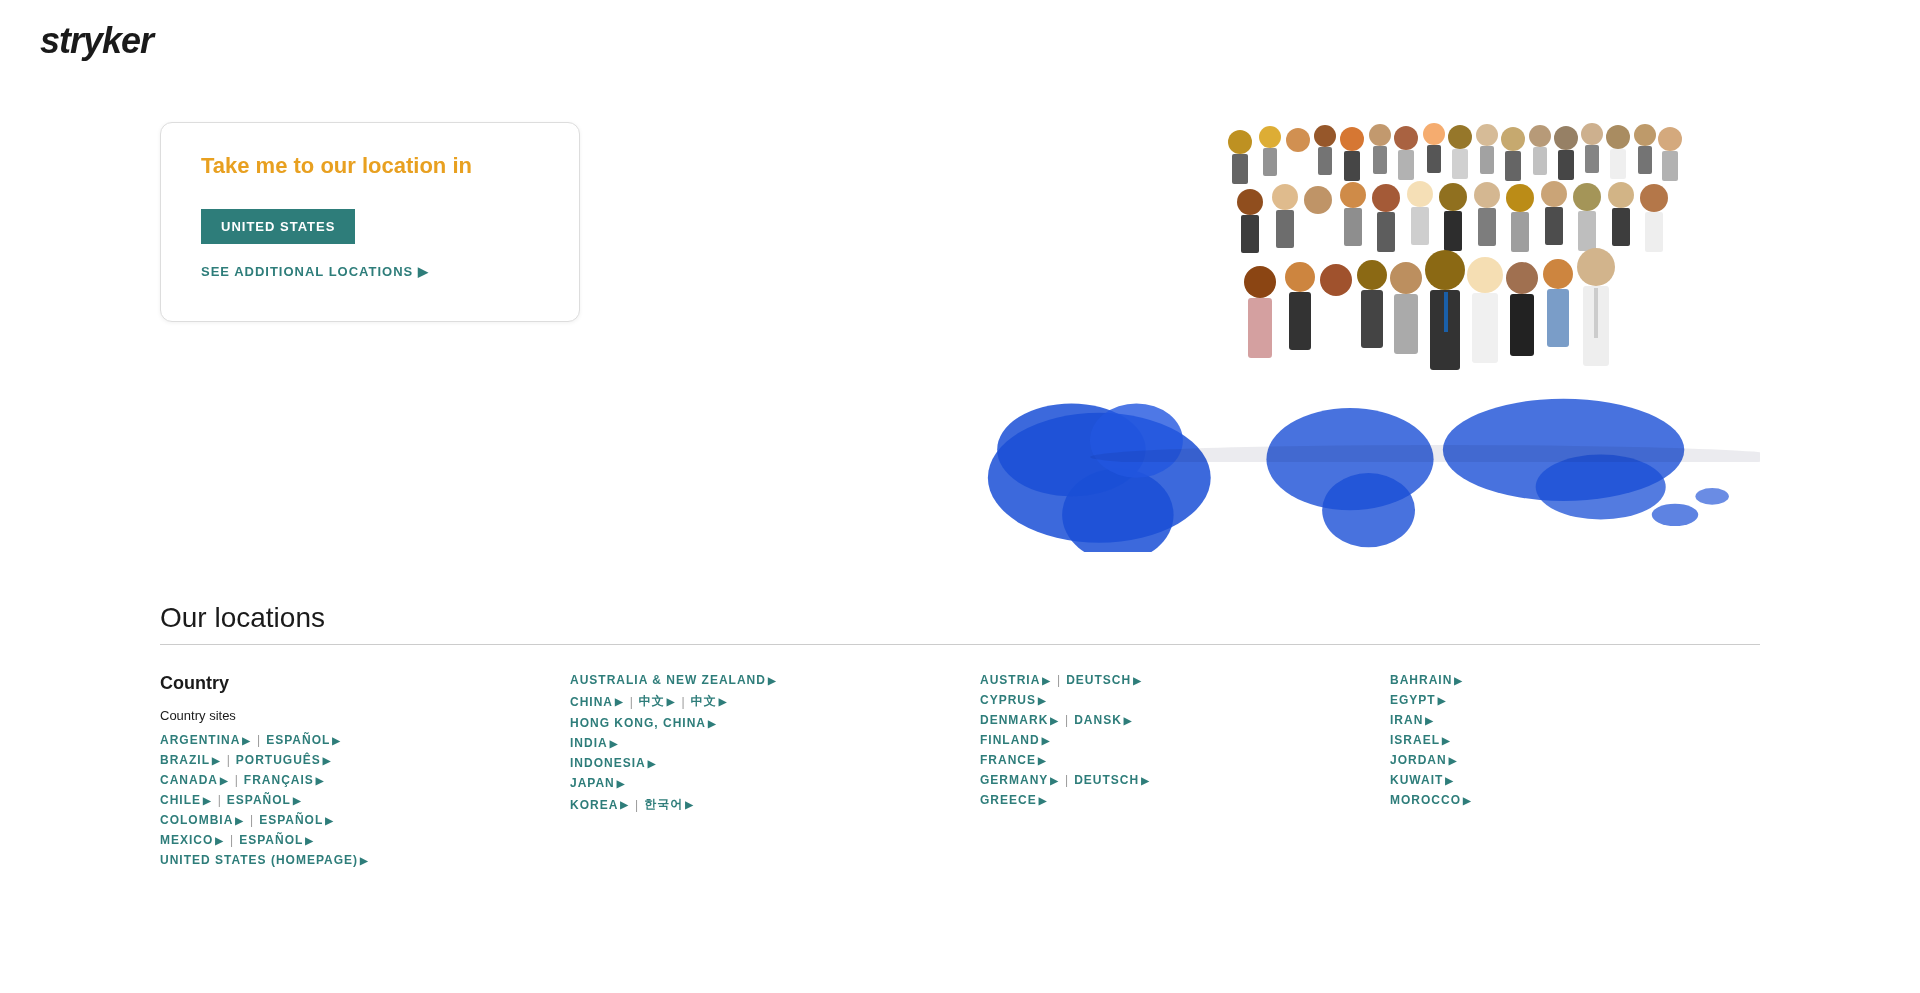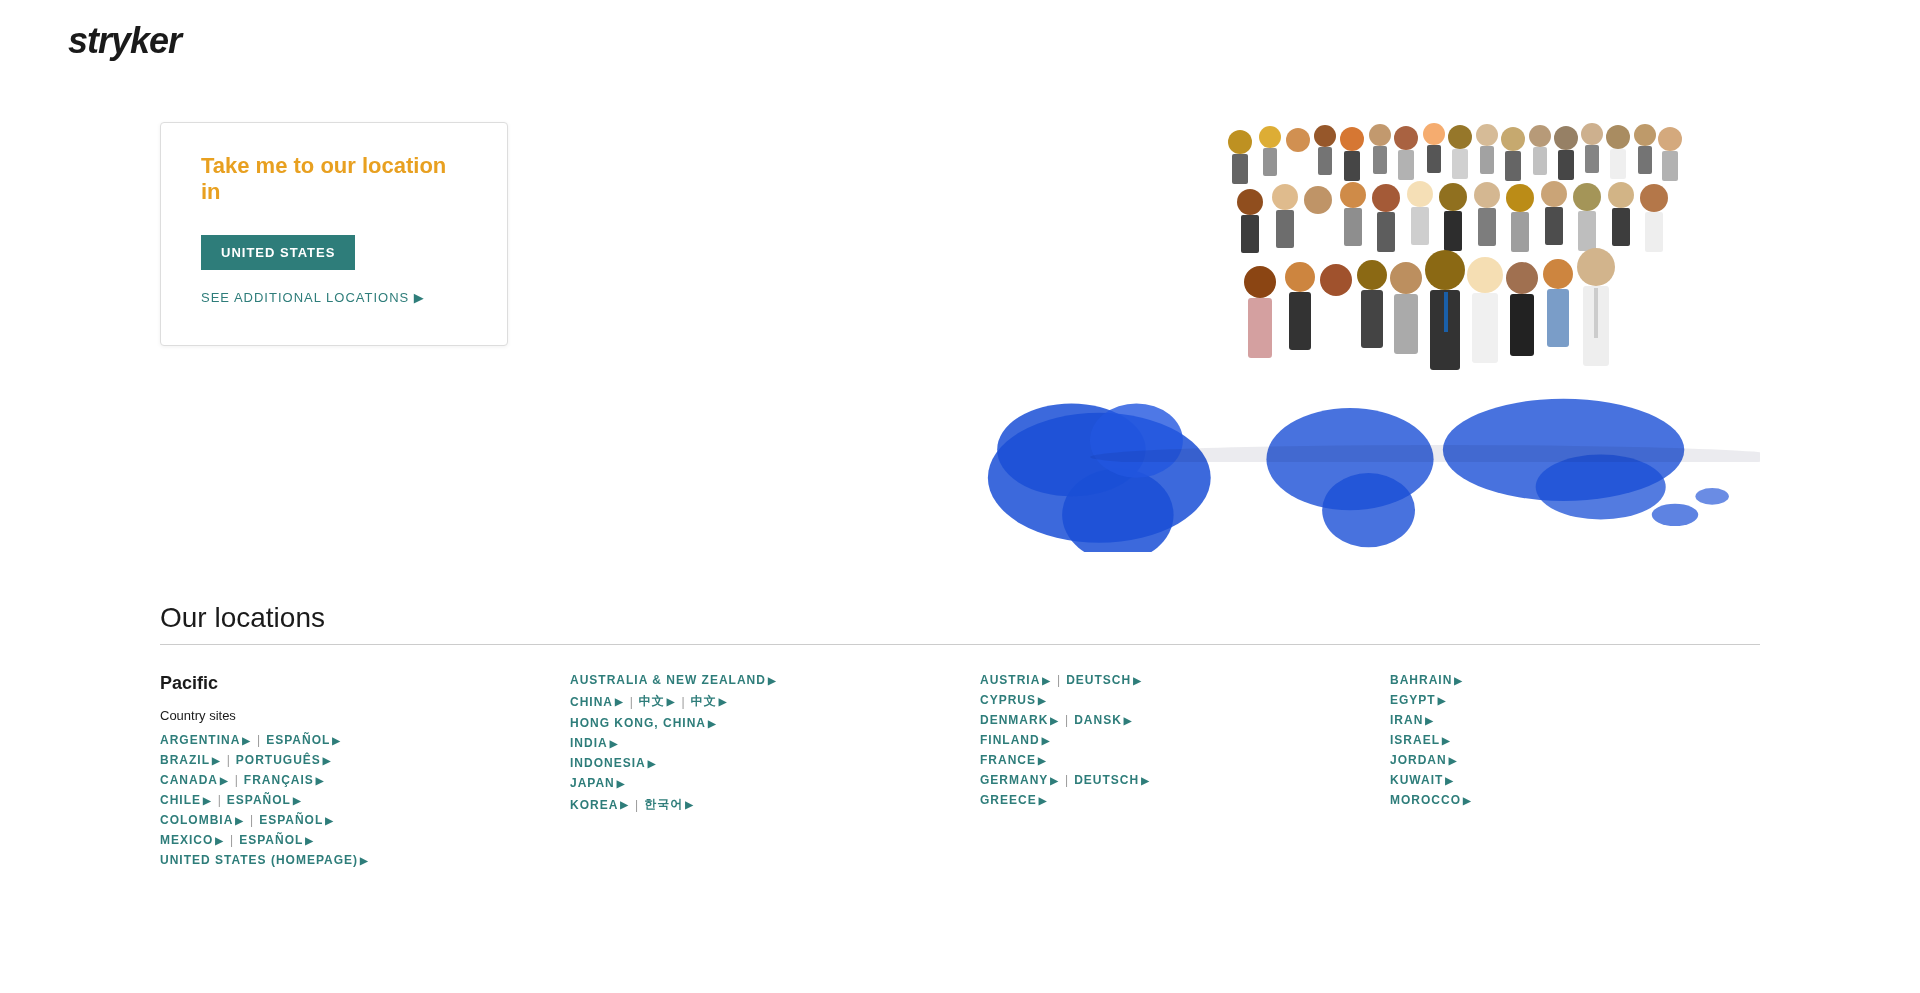--- a/index.html
+++ b/index.html
@@ -1,29 +1,29 @@
 <!DOCTYPE html>
 <html><head>
   <meta charset="utf-8">
   <style>
     * { margin: 0; padding: 0; box-sizing: border-box; }
     body { font-family: Arial, sans-serif; background: #fff; color: #222; width: 1920px; min-height: 993px; overflow-x: hidden; }
 
     
     .header { padding: 20px 40px; background: #fff; }
-    .logo { font-size: 36px; font-weight: 900; color: #1a1a1a; letter-spacing: -1px; font-style: italic; margin-left: 28px; }
+    .logo { font-size: 36px; font-weight: 900; color: #1a1a1a; letter-spacing: -1px; font-style: italic; }
 
     
     .hero { display: flex; align-items: flex-start; padding: 20px 40px 0 160px; position: relative; min-height: 480px; }
 
     
-    .location-card { background: #fff; border: 1px solid #ddd; border-radius: 4px; padding: 30px 40px 40px 40px; width: 348px; min-height: 200px; z-index: 2; margin-top: 20px; box-shadow: 0 1px 4px rgba(0,0,0,0.06); }
+    .location-card { background: #fff; border: 1px solid #ddd; border-radius: 12px; padding: 30px 40px 40px 40px; width: 420px; min-height: 200px; z-index: 2; margin-top: 20px; box-shadow: 0 1px 4px rgba(0,0,0,0.06); }
     .location-card h2 { color: #e8a020; font-size: 22px; font-weight: 700; margin-bottom: 30px; }
     .us-button { background: #2e7d7a; color: #fff; border: none; padding: 10px 20px; font-size: 13px; font-weight: 700; letter-spacing: 1px; cursor: pointer; text-transform: uppercase; display: inline-block; }
-    .see-locations { display: block; margin-top: 20px; color: #2e7d7a; font-size: 13px; font-weight: 400; letter-spacing: 1px; text-transform: uppercase; cursor: pointer; text-decoration: none; }
+    .see-locations { display: block; margin-top: 20px; color: #2e7d7a; font-size: 13px; font-weight: 700; letter-spacing: 1px; text-transform: uppercase; cursor: pointer; text-decoration: none; }
     .see-locations::after { content: ' ▶'; }
 
     
     .hero-image { position: absolute; right: 0; top: 0; width: 1100px; height: 480px; overflow: hidden; }
 
     
     .locations-section { padding: 40px 160px; }
     .locations-title { font-size: 28px; font-weight: 300; color: #1a1a1a; border-bottom: 1px solid #ccc; padding-bottom: 10px; margin-bottom: 28px; }
 
     .regions-grid { display: grid; grid-template-columns: repeat(4, 1fr); gap: 40px; }
@@ -212,21 +212,21 @@
     </svg>
   </div>
 </div>
 
 <div class="locations-section">
   <h2 class="locations-title">Our locations</h2>
 
   <div class="regions-grid" id="regions-grid">
 
   <div class="region-column">
-        <h3>Pacific</h3>
+        <h3>Country</h3>
         <div class="country-sites-label">Country sites</div>
         <div class="country-item">
           <a class="country-link">ARGENTINA <span class="arrow">▶</span></a>
           <span class="separator">|</span>
           <a class="country-link">ESPAÑOL <span class="arrow">▶</span></a>
         </div>
         <div class="country-item">
           <a class="country-link">BRAZIL <span class="arrow">▶</span></a>
           <span class="separator">|</span>
           <a class="country-link">PORTUGUÊS <span class="arrow">▶</span></a>

